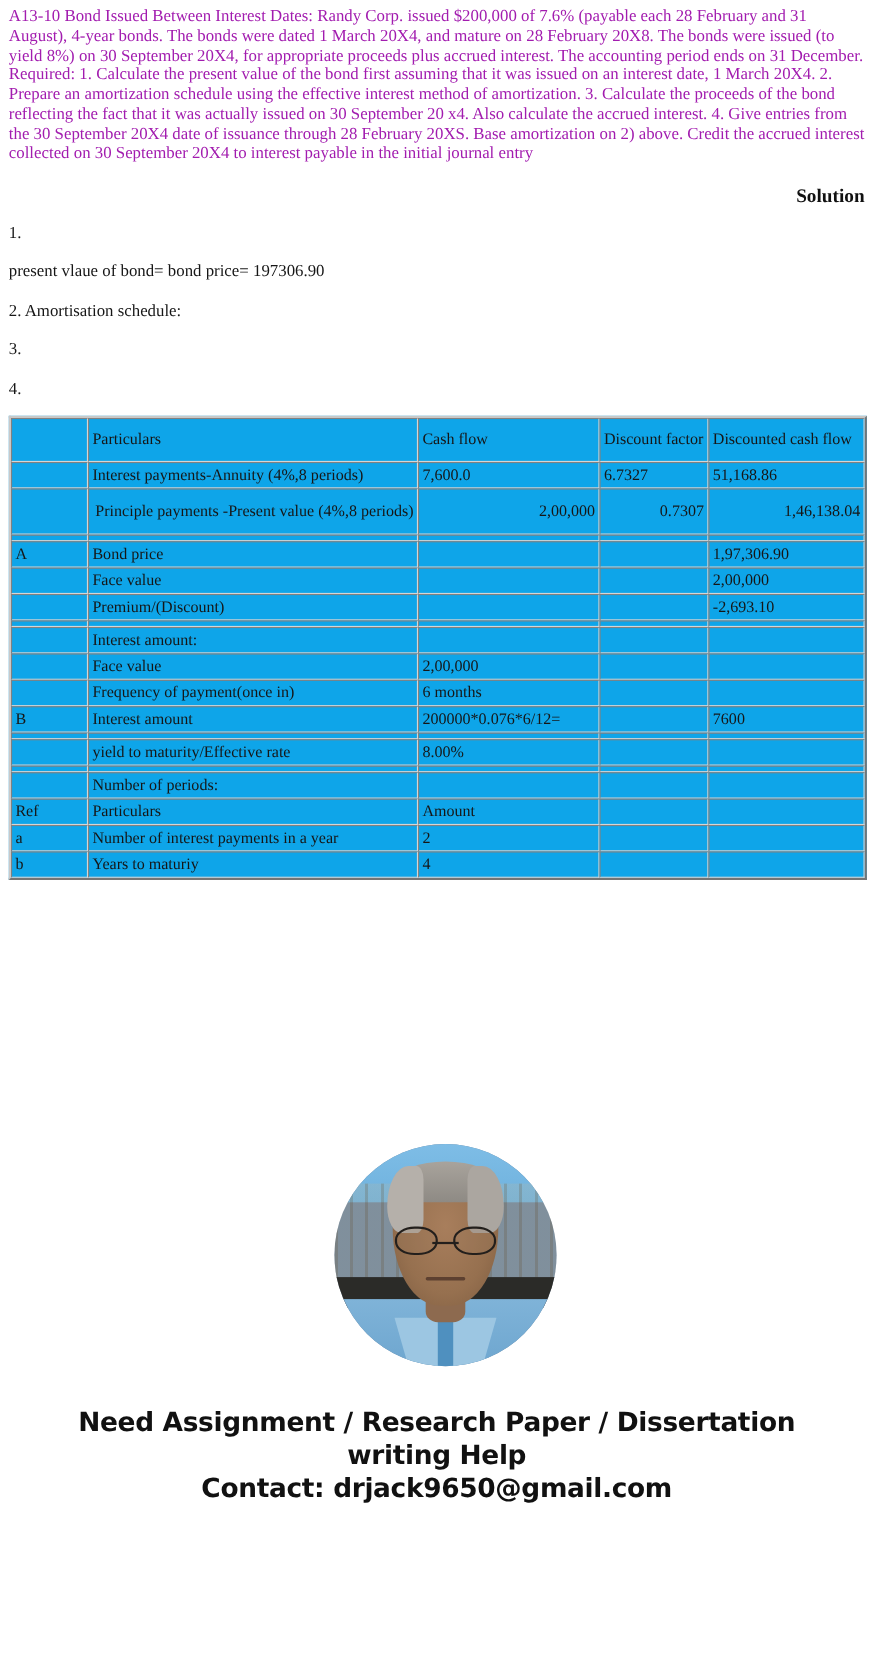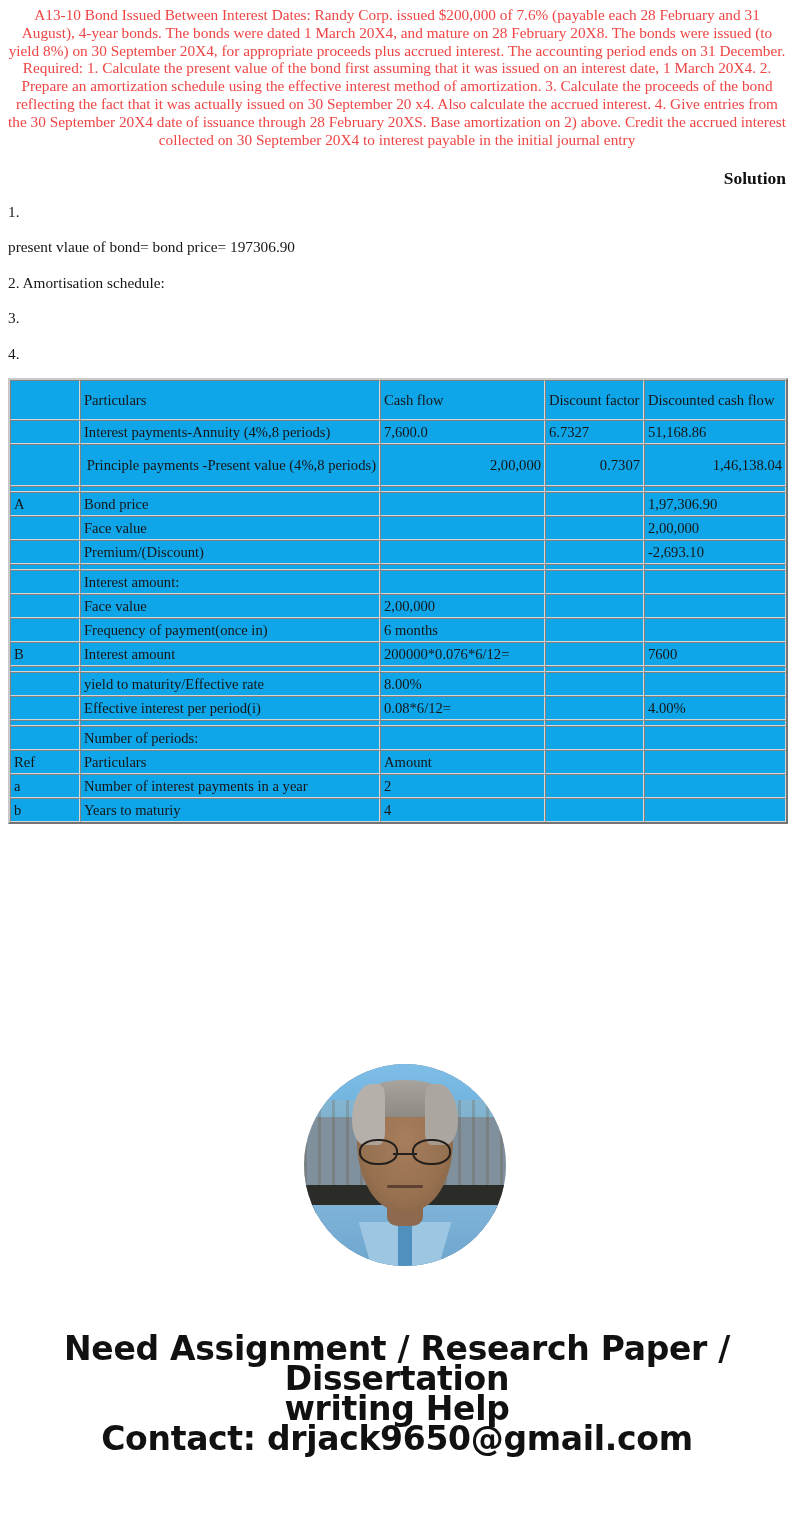--- a/index.html
+++ b/index.html
@@ -17,23 +17,23 @@
   .page {
     width: 794px;
     box-sizing: border-box;
     padding: 6px 8px 0 8px;
   }
 
   
   .question {
     font-size: 15.3px;
     line-height: 17.8px;
-    text-align: center;
+    text-align: left;
     margin: 0 0 6px 0;
-    color: #ef4444;
+    color: #a21caf;
   }
 
   
   h2.solution-heading {
     font-size: 17.5px;
     font-weight: bold;
     margin: 20px 0 14px 0;
     line-height: 1.15;
     color: #111;
     text-align: right;
@@ -177,25 +177,25 @@
     position: absolute; left: 44%; top: 44%; width: 12%; height: 2.5px;
     background: #231f1c;
   }
   .av-mouth {
     position: absolute; left: 41%; top: 60%; width: 18%; height: 3px;
     background: #5d4030; border-radius: 2px;
   }
 
   
   .promo {
-    margin: 68px 0 0 0;
+    margin: 36px 0 0 0;
     text-align: center;
     font-family: "DejaVu Sans", "Liberation Sans", sans-serif;
     font-weight: bold;
-    font-size: 33px;
+    font-size: 24px;
     line-height: 30px;
     letter-spacing: -0.3px;
     color: #111111;
   }
   .promo .line2 { display: block; }
   .promo .line3 { display: block; }
 </style>
 </head>
 <body>
 
@@ -311,27 +311,20 @@
           <td></td>
           <td></td>
           <td></td>
         </tr>
         <tr class="r-norm">
           <td></td>
           <td>yield to maturity/Effective rate</td>
           <td>8.00%</td>
           <td></td>
           <td></td>
-        </tr>
-        <tr class="r-norm">
-          <td></td>
-          <td>Effective interest per period(i)</td>
-          <td>0.08*6/12=</td>
-          <td></td>
-          <td>4.00%</td>
         </tr>
         <tr class="r-spacer">
           <td></td>
           <td></td>
           <td></td>
           <td></td>
           <td></td>
         </tr>
         <tr class="r-norm">
           <td></td>

